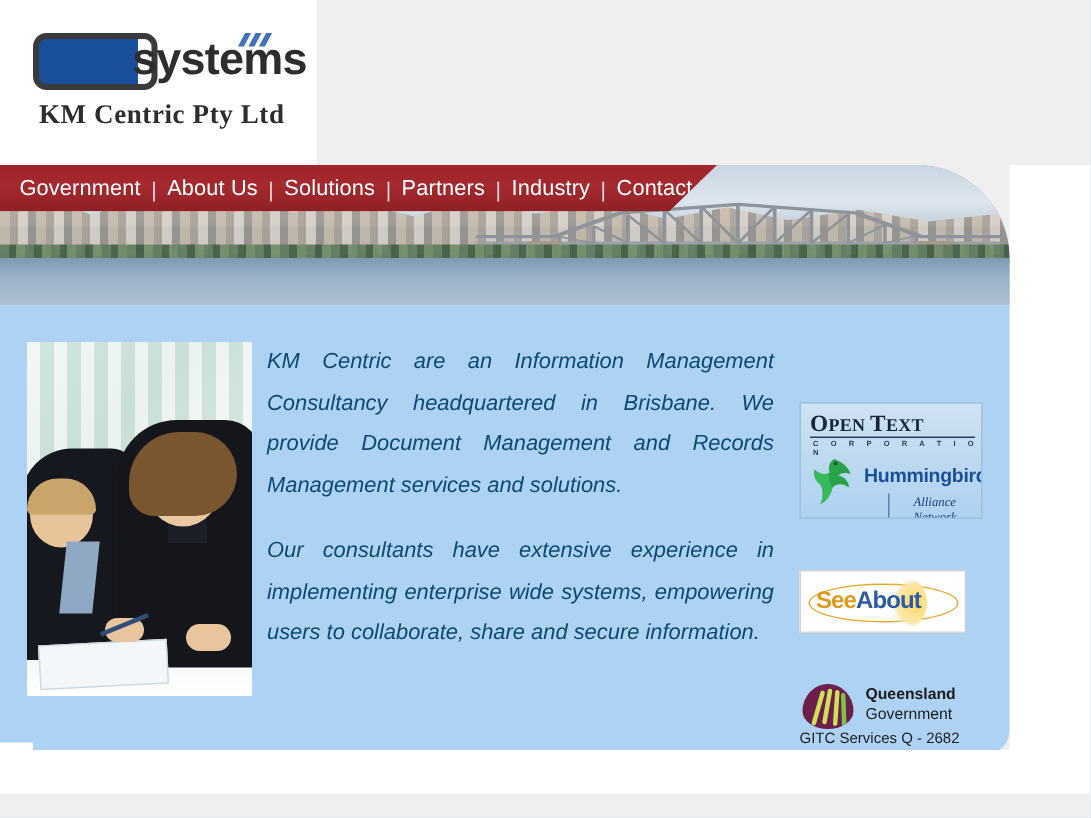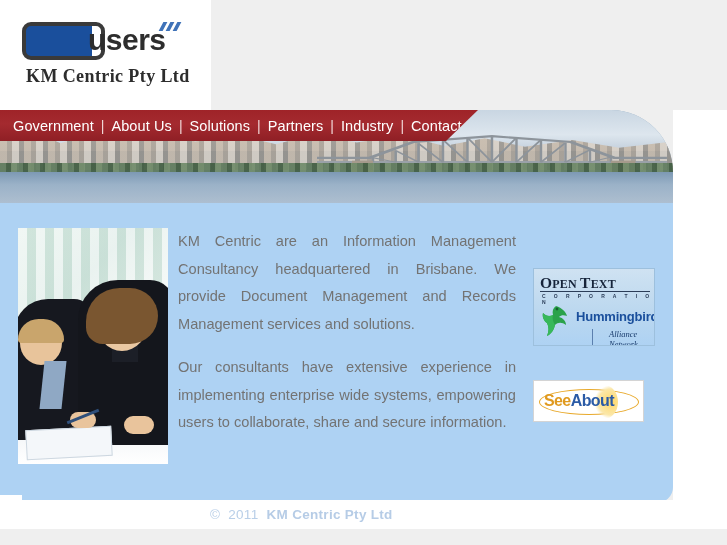--- a/index.html
+++ b/index.html
@@ -315,23 +315,24 @@
   .body-text {
     position: absolute;
     left: 178px; top: 228px;
     width: 338px;
     z-index: 4;
   }
   .body-text p {
     font-family: "Liberation Sans", sans-serif;
     font-size: 14.6px;
     line-height: 27.5px;
-    color: #737373;
+    color: #0c4a6e;
     text-align: justify;
     margin-bottom: 16px;
+    font-style: italic;
   }
   .body-text p:last-child { margin-bottom: 0; }
 
   
   .partners {
     position: absolute;
     left: 533px; top: 232px;
     width: 126px;
     z-index: 4;
     margin-top: 36px;
@@ -512,21 +513,21 @@
 <body>
 
 <div id="page">
 
   <div class="logo-band-right"></div>
   <div class="logo-band">
     <div class="logo-wrap">
       <div class="logo-mark">
         <div class="logo-km-plate"></div>
         <div class="logo-box"></div>
-        <div class="logo-entric">users</div>
+        <div class="logo-entric">systems</div>
         <div class="logo-dashes">
           <span></span>
             <span></span>
             <span></span>
         </div>
       </div>
       <div class="logo-tagline">KM Centric Pty Ltd</div>
     </div>
   </div>
 
@@ -608,23 +609,33 @@
       <div class="hb-name"><span>Hummingbird</span></div>
       <div class="hb-sub">Alliance Network</div>
     </div>
 
     <div class="logo-seeunity">
       <div class="su-oval"></div>
       <div class="su-moon"></div>
       <div class="su-text"><span class="su-see">See</span><span class="su-unity">About</span></div>
     </div>
 
+    <div class="logo-qld">
+      <div class="qld-mark">
+        <i></i>
+          <i></i>
+          <i></i>
+          <i></i>
+      </div>
+      <div class="qld-name">
+        <div>Queensland</div>
+        <div class="thin">Government</div>
+      </div>
+      <div class="qld-gitc">GITC Services  Q - 2682</div>
+    </div>
 
   </div>
 
   <div class="footer-notch"></div>
   <div class="footer-white"></div>
-  <div class="footer-text">
-    <span>©</span><span class="year">2011</span><span class="co">KM Centric Pty Ltd</span>
-  </div>
   <div class="footer-grey"></div>
 
 </div>
 
 </body></html>

